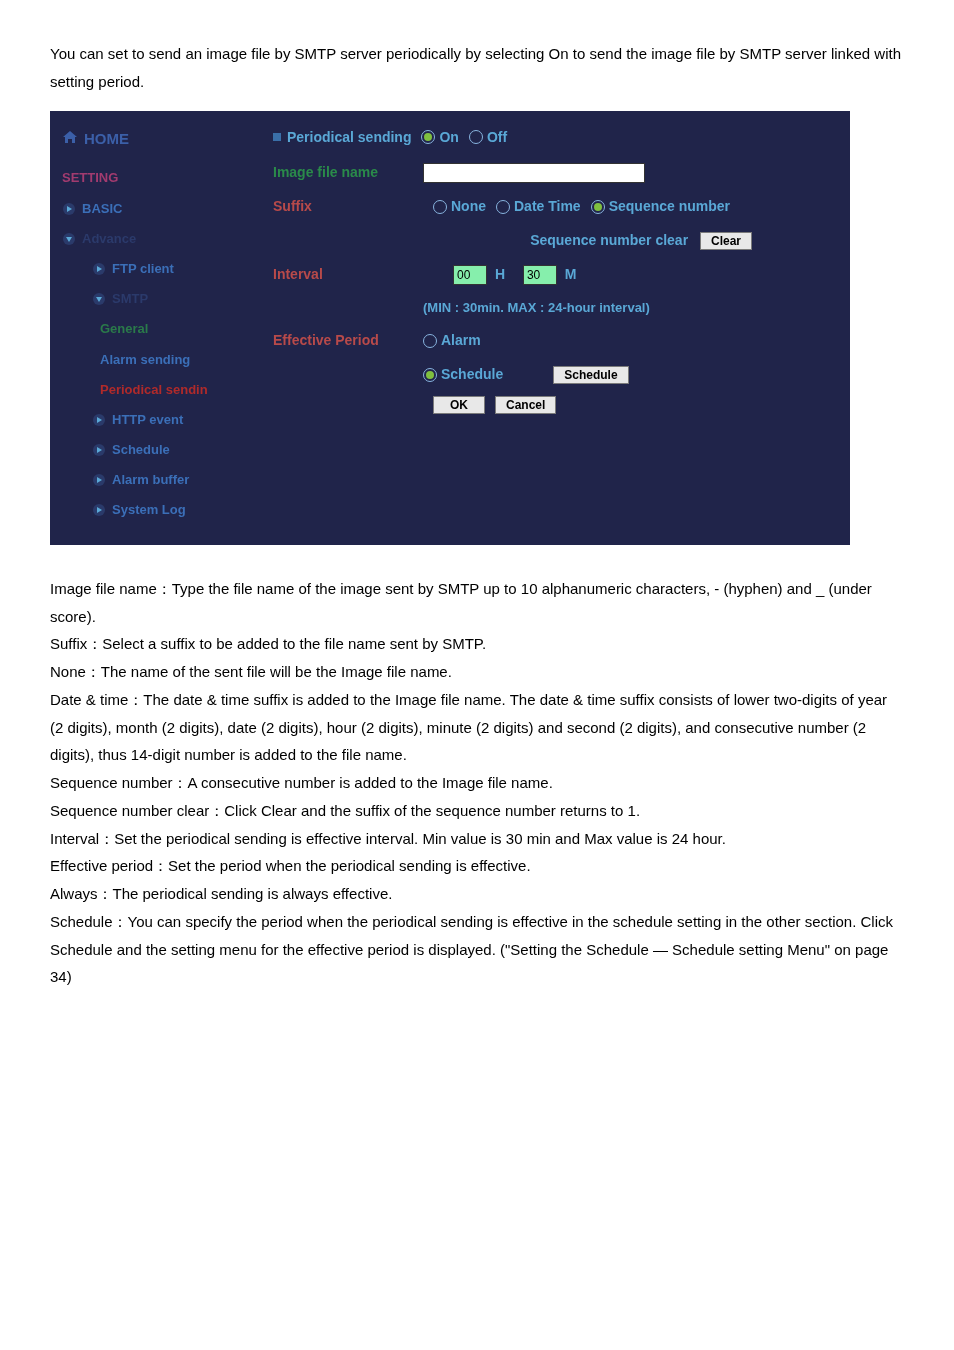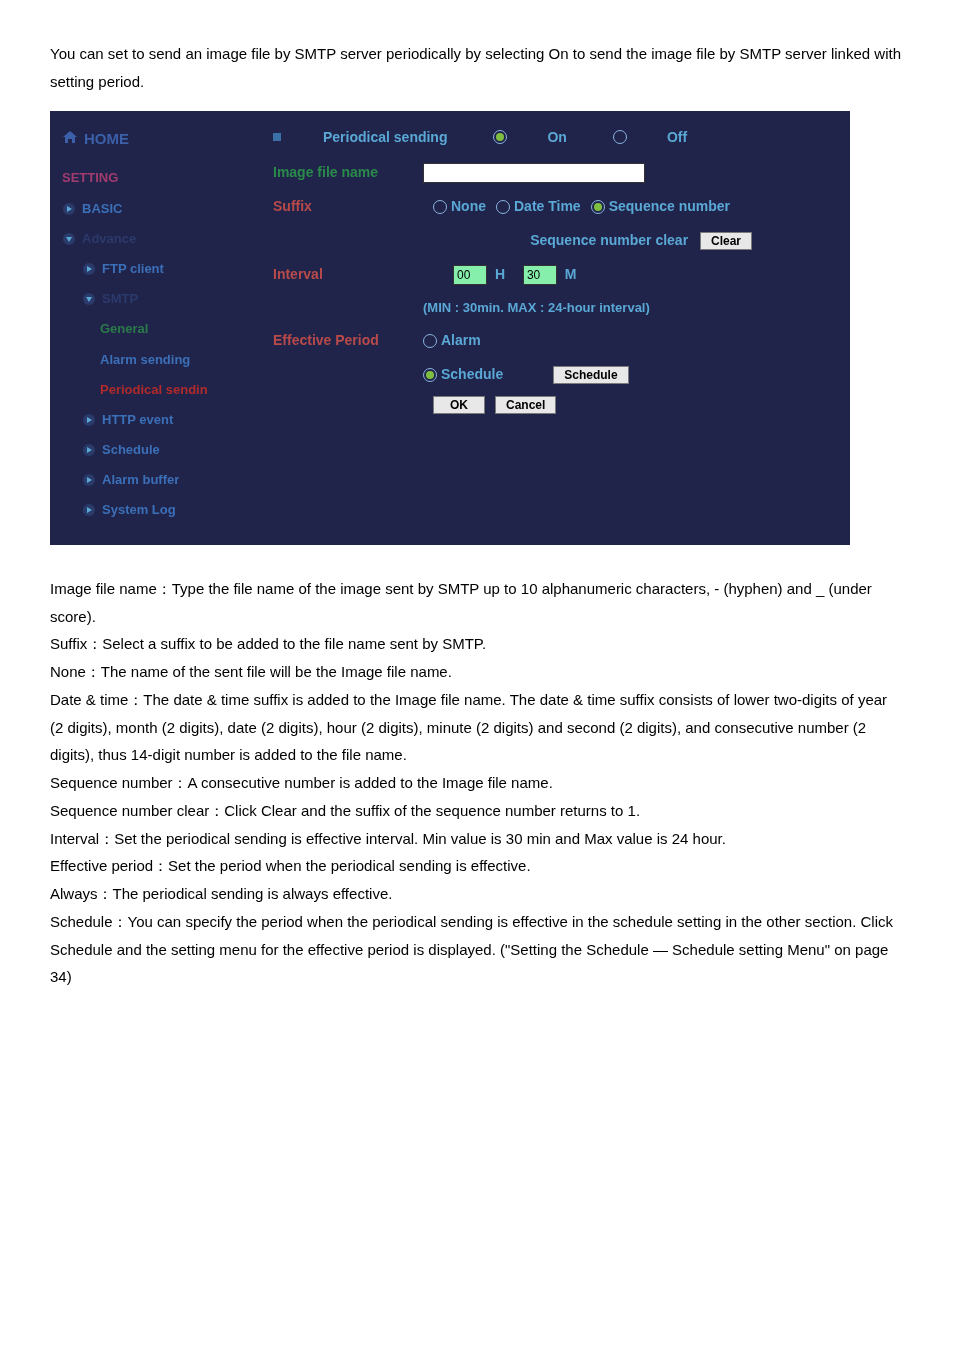--- a/index.html
+++ b/index.html
@@ -43,21 +43,21 @@
     font-size: 13px;
   }
   .nav-item {
     display: flex;
     align-items: center;
     padding: 3px 0 3px 12px;
     font-weight: bold;
     font-size: 13px;
     cursor: pointer;
   }
-  .nav-item.level2 { padding-left: 32px; }
+  .nav-item.level2 { padding-left: 42px; }
   .nav-item.level3 { padding-left: 50px; }
   .nav-item .arrow-icon {
     margin-right: 6px;
     display: inline-flex;
   }
   .nav-blue { color: #3b6fb8; }
   .nav-darkblue { color: #2b3a6b; }
   .nav-red { color: #b02a2a; }
   .nav-green { color: #2a7a4a; }
   .content {
@@ -66,21 +66,20 @@
     background: #20244a;
     color: #d0d4e6;
   }
   .section-header {
     color: #5aa8d6;
     font-weight: bold;
     font-size: 14px;
     display: flex;
     align-items: center;
     margin-bottom: 10px;
-    gap: 36px;
   }
   .section-header .bullet {
     width: 8px; height: 8px; background: #3a6fa8; margin-right: 6px;
   }
   .radio {
     width: 12px; height: 12px; border-radius: 50%;
     border: 1.5px solid #88b4df; display: inline-block;
     margin: 0 4px 0 10px; vertical-align: middle;
     position: relative;
   }

